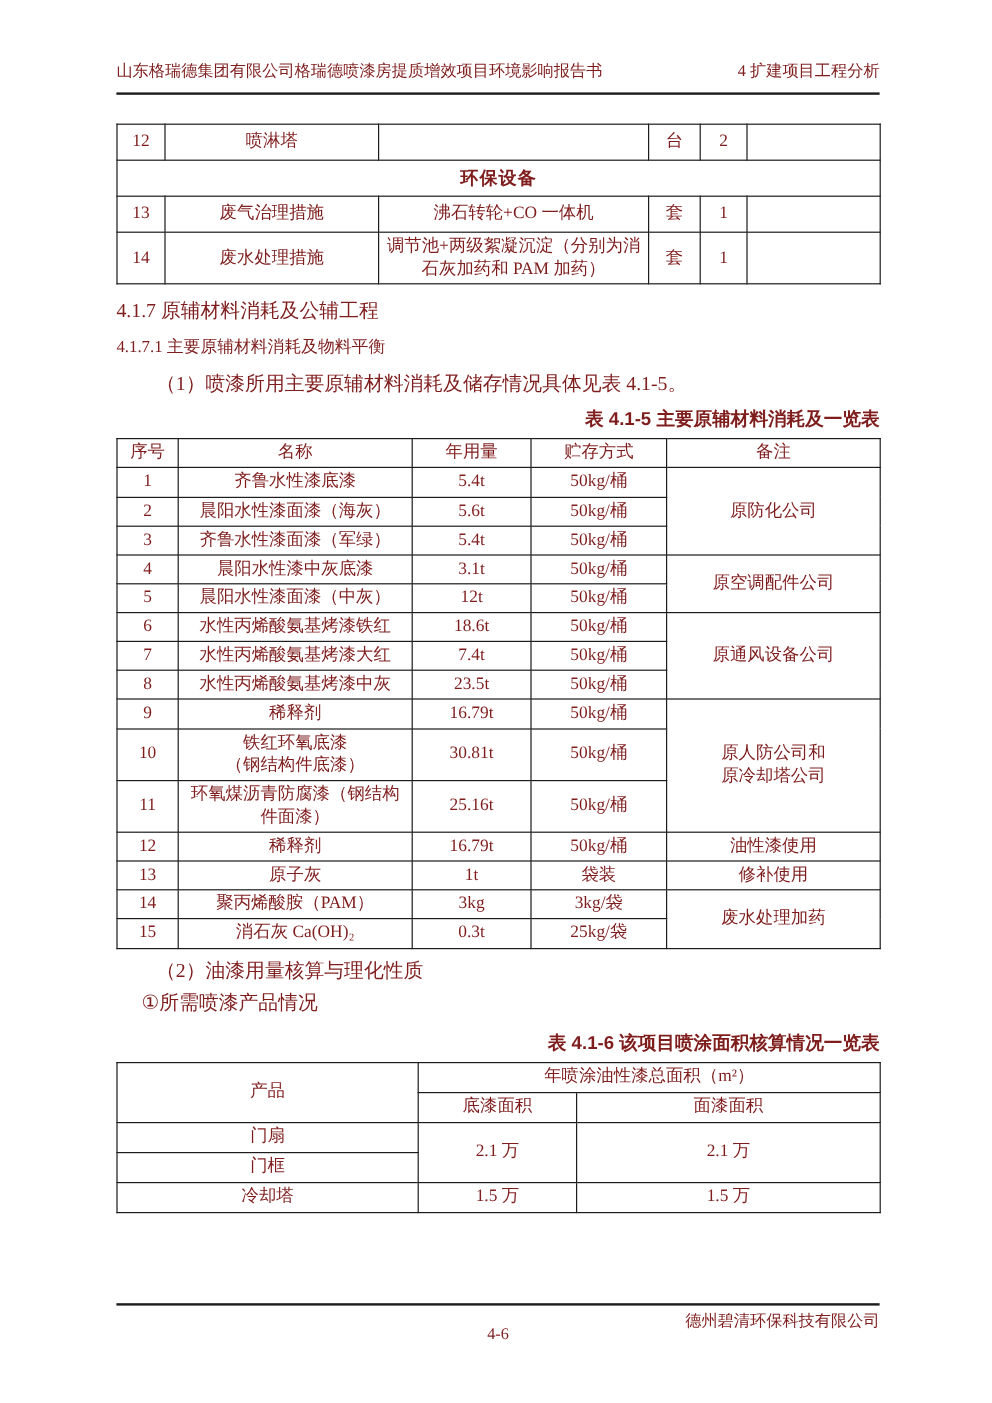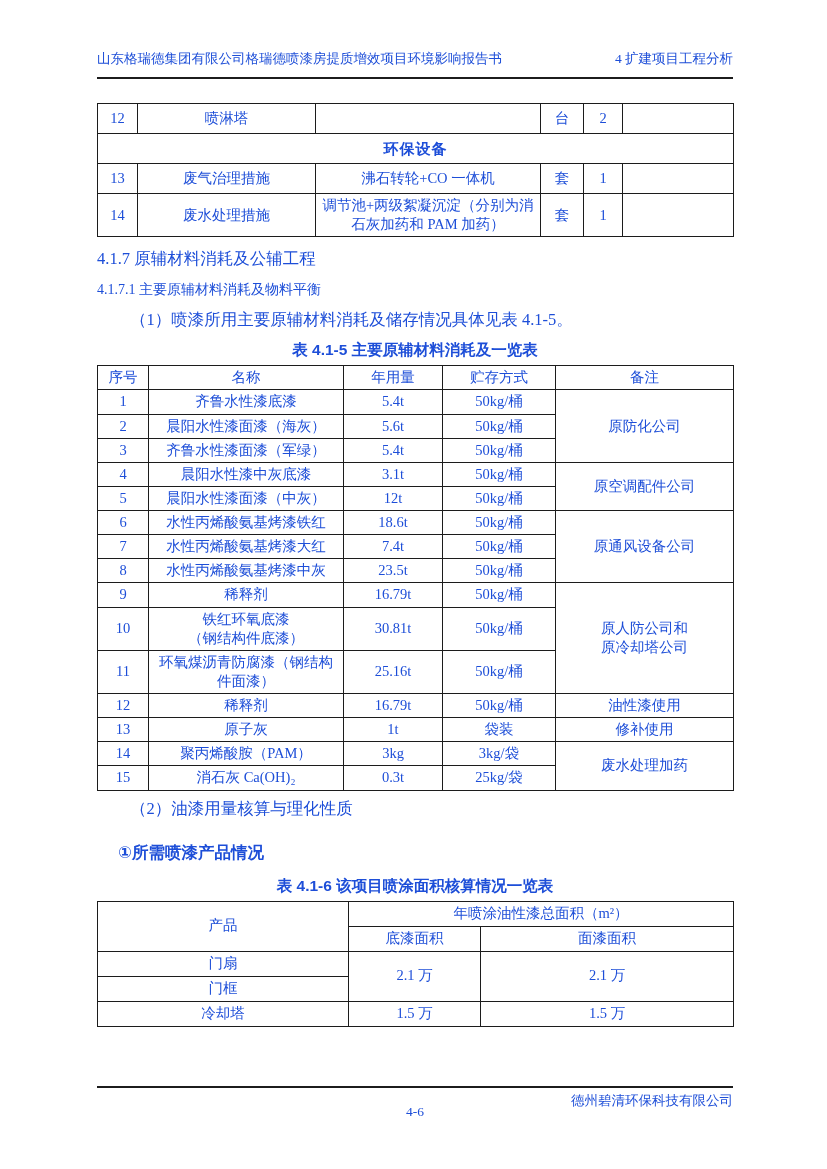--- a/index.html
+++ b/index.html
@@ -1,18 +1,18 @@
 <!DOCTYPE html>
 <html><head>
 <meta charset="utf-8">
 <style>
   html,body { margin:0; padding:0; background:#ffffff; }
   .page {
     position:relative; width:827px; height:1169px; background:#ffffff;
-    font-family:"Liberation Serif","DejaVu Serif",serif; color:#1d4ed8; overflow:hidden;
+    font-family:"Liberation Serif","DejaVu Serif",serif; color:#7f1d1d; overflow:hidden;
   }
   
   .hdr {
     position:absolute; top:50px; left:97px; width:636px;
     display:flex; justify-content:space-between; align-items:flex-end;
     font-size:13.5px; padding-bottom:9px; border-bottom:2px solid #1c1c1c;
   }
   .ftr {
     position:absolute; top:1086px; left:97px; width:636px;
     border-top:2px solid #1c1c1c; font-size:13.5px; height:24px;
@@ -33,26 +33,26 @@
   .section-cell {
     font-weight:bold; font-family:"Liberation Sans","DejaVu Sans",sans-serif;
     font-size:15px; letter-spacing:1px;
   }
   .pre { white-space:pre-line; }
   
   .h-sec   { font-size:16.5px; line-height:25px; margin:9px 0 0 0; font-weight:normal; }
   .h-sub   { font-size:14px; line-height:25px; margin:6px 0 0 0; font-weight:normal; }
   .item    { font-size:16.5px; line-height:25px; margin:5px 0 0 0; padding-left:33px;font-family:Liberation Serif, serif; }
   .tbl-title {
-    text-align:center; font-weight:bold; font-size:15.5px; line-height:24px;
+    text-align:right; font-weight:bold; font-size:15.5px; line-height:24px;
     font-family:"Liberation Sans","DejaVu Sans",sans-serif; margin:6px 0 3px 0;
   }
   .circle-head {
-    font-size:16.5px; line-height:26px; margin:18px 0 0 0; padding-left:21px;
-    font-weight:bold; font-family:"Liberation Sans","DejaVu Sans",sans-serif;
+    font-size:16.5px; line-height:26px; margin:2px 0 0 0; padding-left:21px;
+    font-weight:normal; font-family:"Liberation Sans","DejaVu Sans",sans-serif;
   }
   .para {
     font-size:16.5px; line-height:34px; text-align:justify;
     text-indent:33px; margin:3px 0 0 0;
   }
 </style>
 </head>
 <body>
 
 <div class="page">

